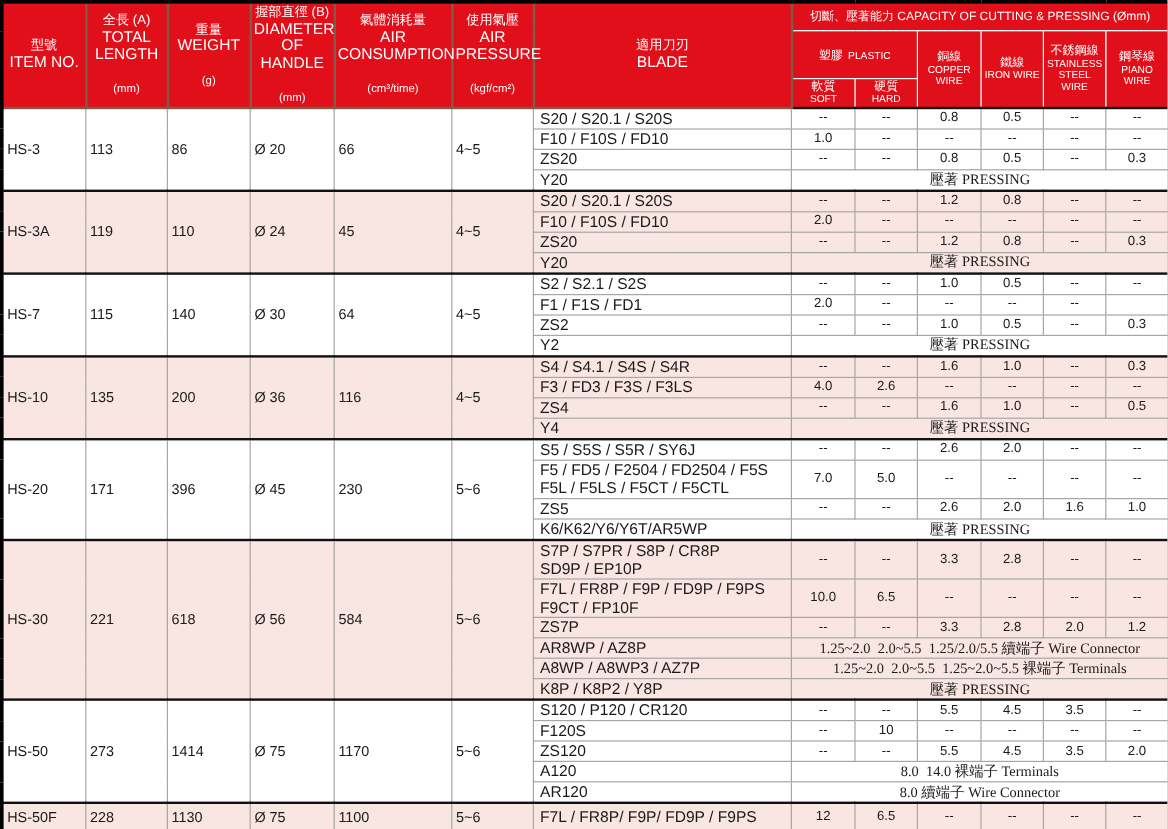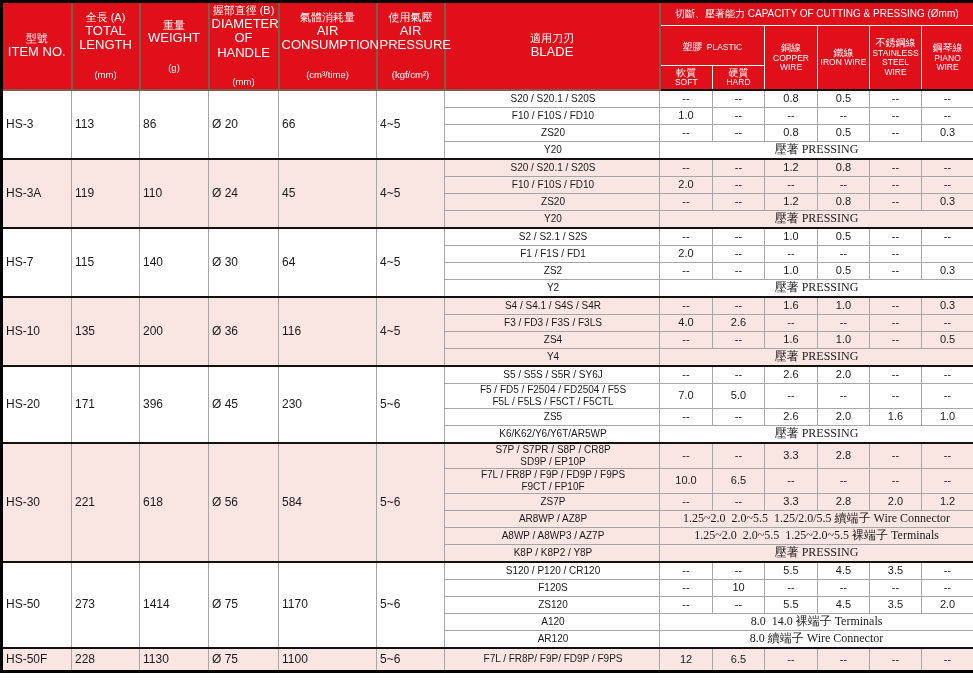--- a/index.html
+++ b/index.html
@@ -29,21 +29,21 @@
   
   tbody{border-top:2px solid var(--dark);}
   tbody td{
     border:1px solid var(--grid);
     height:16px;line-height:1.2;padding:0 3px;
     font-size:10.5px;vertical-align:middle;
   }
   tbody.shade-white td{background:#ffffff;}
   tbody.shade-pink td{background:var(--pink);}
   td.spec{text-align:left;font-size:12px;}
-  td.blade{text-align:center;white-space:pre-wrap;font-size:10px;padding-left:5px;}
+  td.blade{text-align:left;white-space:pre-wrap;font-size:13px;padding-left:5px;}
   td.val{text-align:center;font-size:11px;}
   td.merged{
     text-align:center;font-size:12px;white-space:pre-wrap;
     font-family:"Liberation Serif","DejaVu Serif",serif;
   }
   tbody:last-of-type td{height:21px;}
 </style>
 </head>
 <body>
 

